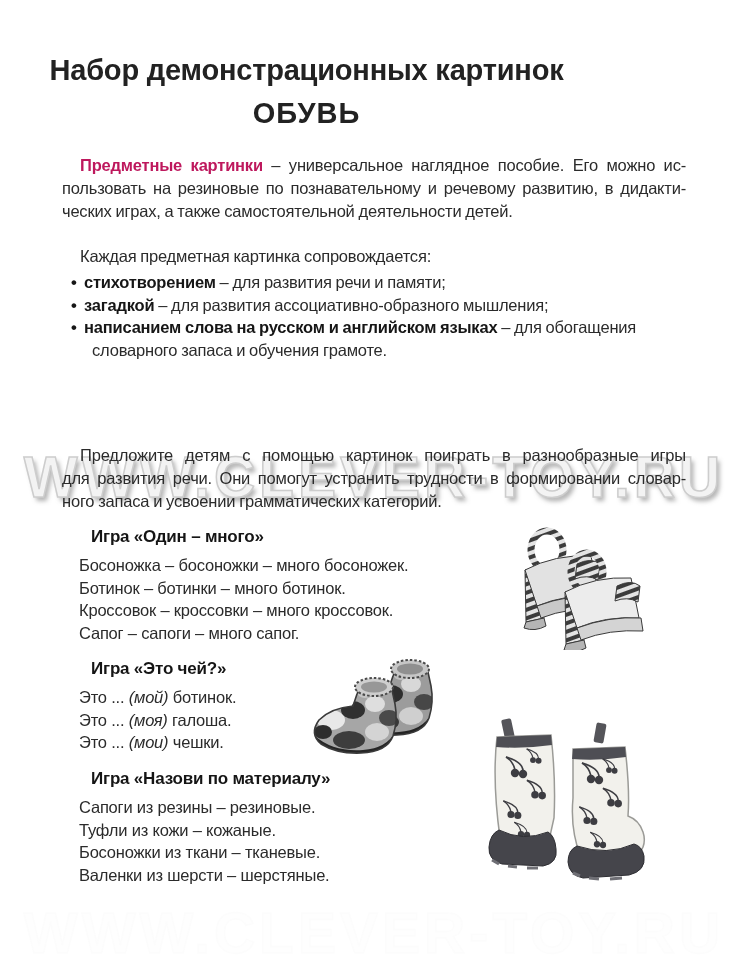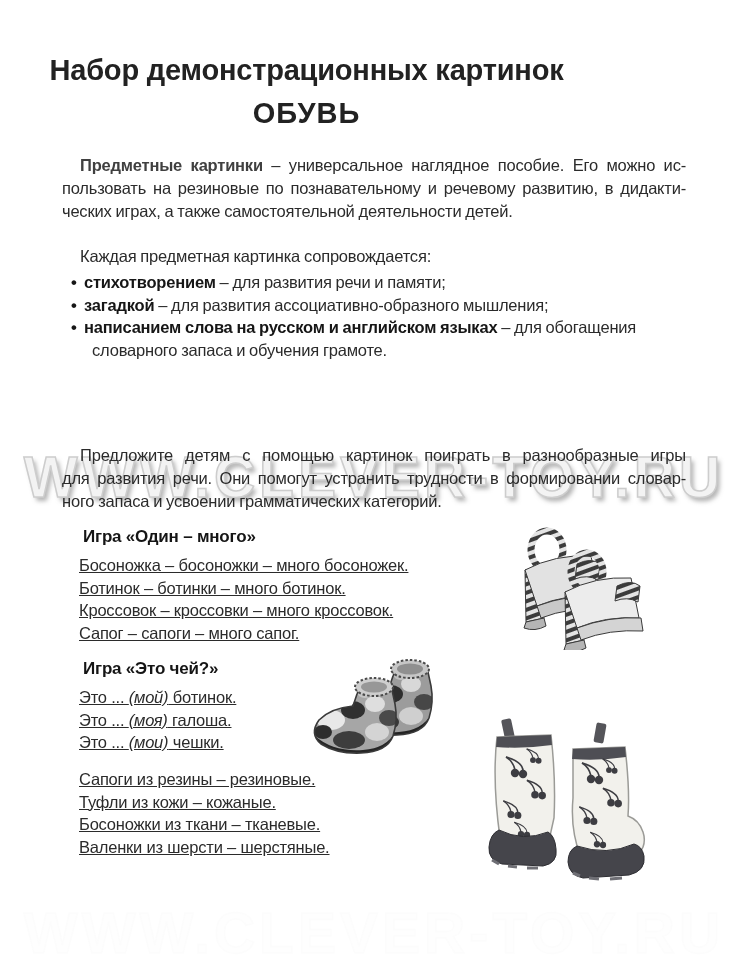--- a/index.html
+++ b/index.html
@@ -31,39 +31,39 @@
   }
   .title1{top:54px;font-size:29px;}
   .title2{top:97px;font-size:29px;letter-spacing:1px;}
 
   
   .para{position:absolute;left:62px;width:624px;font-size:16.5px;
         letter-spacing:-0.2px;word-spacing:-0.5px;}
   .pline{line-height:23px;}
   .pline.just{text-align:justify;text-align-last:justify;}
   .pline.indent{padding-left:18px;}
-  .para b{color:#404040;}
+  .para b{color:#be185d;}
   .intro{top:154px;}
   .accomp-head{top:245px;}
   .suggestion{top:444px;}
 
   
   .bullets{position:absolute;left:62px;top:271px;width:632px;
            font-size:16.5px;letter-spacing:-0.2px;word-spacing:-0.5px;}
   .bullet-item{padding-left:30px;}
   .bullet-item .bline{line-height:22.5px;white-space:nowrap;}
   .bullet-item .first{text-indent:-21px;}
   .bullet{display:inline-block;text-indent:0;width:13px;color:#161616;font-weight:bold;}
   .bullet-item b{color:#161616;}
 
   
   .game{position:absolute;left:79px;font-size:16.5px;letter-spacing:-0.2px;}
-  .game h3{margin:0 0 6px 4px;font-size:17px;line-height:22px;color:#151515;
+  .game h3{margin:0 0 6px 12px;font-size:17px;line-height:22px;color:#151515;
            letter-spacing:-0.2px;}
-  .gline{line-height:22.5px;white-space:nowrap;text-decoration:underline;}
+  .gline{line-height:22.5px;white-space:nowrap;}
   .gline i{font-style:italic;}
   .game1{top:526px;}
   .game2{top:658px;}
   .game3{top:768px;}
 
   
   figure{margin:0;position:absolute;}
   .img-sandals{left:503px;top:514px;width:160px;height:136px;}
   .img-galoshes{left:301px;top:646px;width:142px;height:114px;}
   .img-boots{left:477px;top:710px;width:178px;height:178px;}
@@ -126,20 +126,21 @@
     </section>
 
     <section class="game game2">
       <h3>Игра «Это чей?»</h3>
       <div class="gline"><span>Это ... </span><i>(мой)</i><span> ботинок.</span></div>
       <div class="gline"><span>Это ... </span><i>(моя)</i><span> галоша.</span></div>
       <div class="gline"><span>Это ... </span><i>(мои)</i><span> чешки.</span></div>
     </section>
 
     <section class="game game3">
+      <h3>Игра «Назови по материалу»</h3>
       <div class="gline">Сапоги из резины – резиновые.</div>
       <div class="gline">Туфли из кожи – кожаные.</div>
       <div class="gline">Босоножки из ткани – тканевые.</div>
       <div class="gline">Валенки из шерсти – шерстяные.</div>
     </section>
 
     <figure class="img-sandals">
       <svg viewBox="0 0 160 136" xmlns="http://www.w3.org/2000/svg" aria-hidden="true">
         <defs>
           <pattern id="sstripe" patternUnits="userSpaceOnUse" width="8" height="8" patternTransform="rotate(70)">

